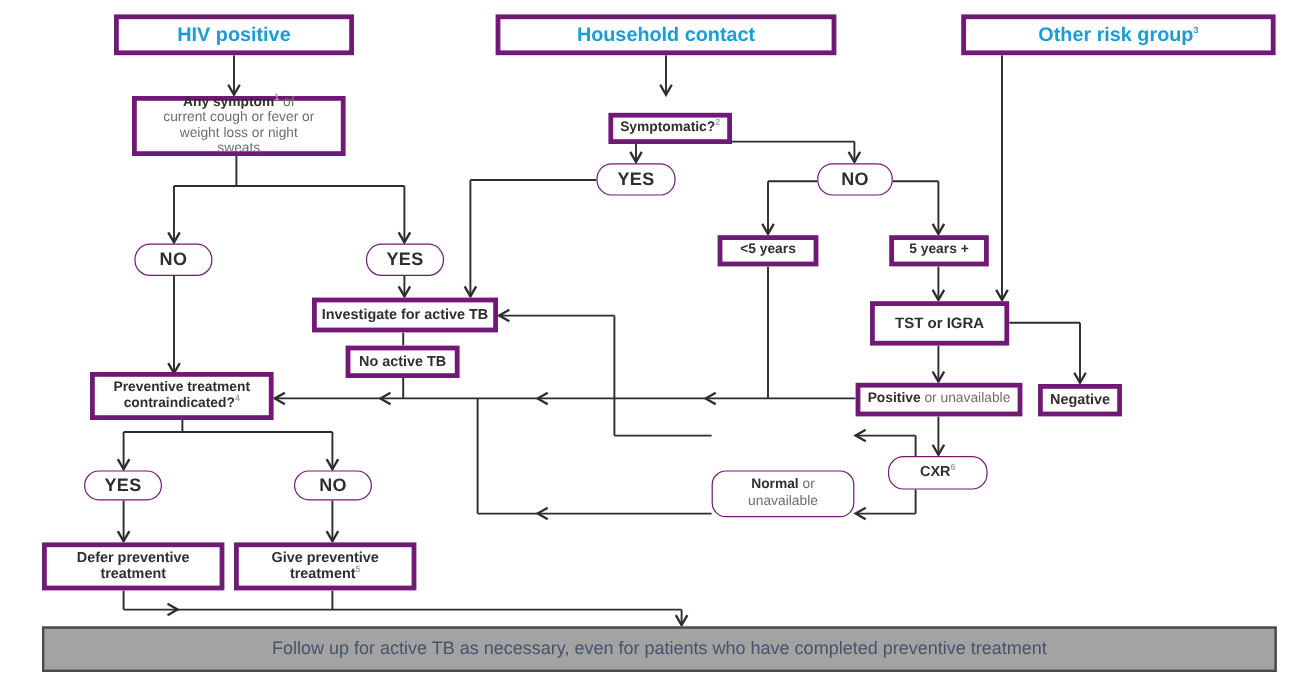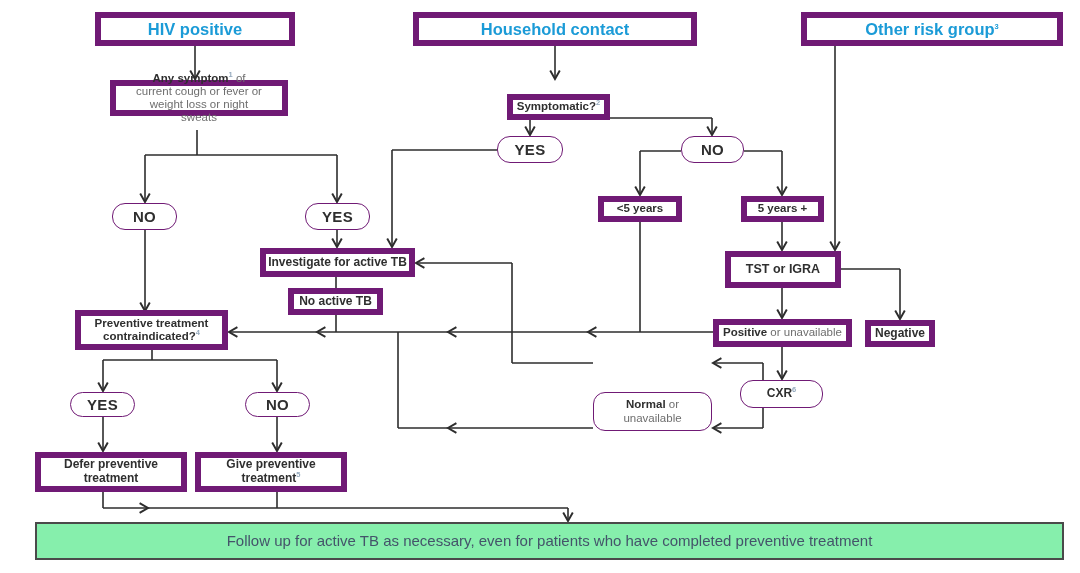--- a/index.html
+++ b/index.html
@@ -6,36 +6,36 @@
   #stage {
     position:relative; width:1080px; height:573px; background:#ffffff;
     font-family:"Liberation Sans","DejaVu Sans",sans-serif; overflow:hidden;
   }
   #wires { position:absolute; left:0; top:0; width:1080px; height:573px; }
   #wires path { stroke:#2d2d2d; stroke-width:1.6; fill:none; }
   #wires path.arrow { marker-end:url(#ah); }
 
   .box {
     position:absolute; box-sizing:border-box; background:#ffffff;
-    border:6px solid #701a75; display:flex; align-items:center; justify-content:center;
+    border:4px solid #701a75; display:flex; align-items:center; justify-content:center;
     text-align:center; font-weight:bold; color:#2f2f2f; font-size:12px; line-height:1.15;
   }
   .rounded { border-radius:13px; border-width:1.7px; }
   .r12 { border-radius:12px; }
   .hdr { font-size:16.5px; color:#1b9bd7; }
   .hdr sup { color:inherit; }
   .small { font-size:11.5px; }
   .yn { font-size:15px; letter-spacing:.3px; }
   .g { font-weight:normal; color:#6e6e6e; }
   sup {
     font-size:7.5px; font-weight:600; color:#94a9bd;
     vertical-align:super; line-height:0;
   }
   .bar {
-    background:#86efac; border:2px solid #4a4a4a; font-weight:normal;
+    background:#a3a3a3; border:2px solid #4a4a4a; font-weight:normal;
     color:#44546a; font-size:15px;
   }
   .txt { width:100%; text-align:center; }
 </style>
 </head>
 <body>
 
 <div id="stage">
 
   <svg id="wires" viewBox="0 0 1080 573">
@@ -105,21 +105,21 @@
   </div>
 
   <div class="box hdr" style="left:413px;top:12px;width:284px;height:34px">
     <div class="txt"><span>Household contact</span></div>
   </div>
 
   <div class="box hdr" style="left:801px;top:12px;width:262px;height:34px">
     <div class="txt"><span>Other risk group</span><sup>3</sup></div>
   </div>
 
-  <div class="box small" style="left:110px;top:80px;width:178px;height:36px;padding:2px 20px">
+  <div class="box small" style="left:110px;top:80px;width:178px;height:50px;padding:2px 20px">
     <div class="txt"><span>Any symptom</span><sup>1</sup><span class="g"> of current cough or fever or weight loss or night sweats</span></div>
   </div>
 
   <div class="box rounded yn" style="left:112px;top:203px;width:65px;height:27px">
     <div class="txt"><span>NO</span></div>
   </div>
 
   <div class="box rounded yn" style="left:305px;top:203px;width:65px;height:27px">
     <div class="txt"><span>YES</span></div>
   </div>

